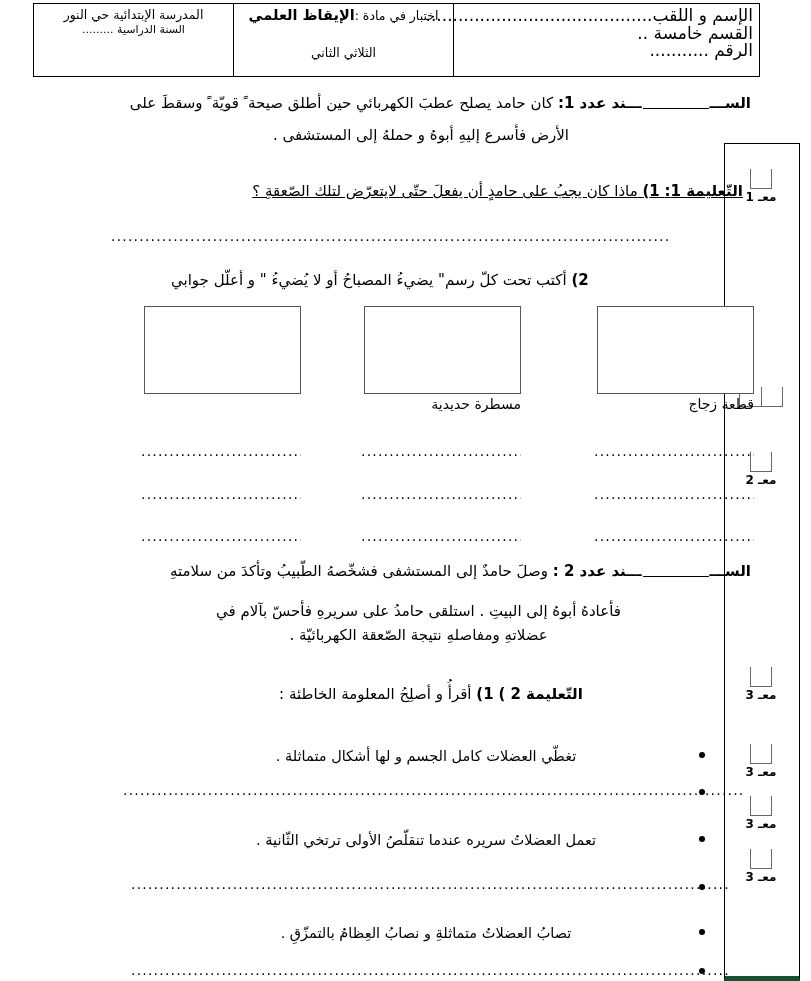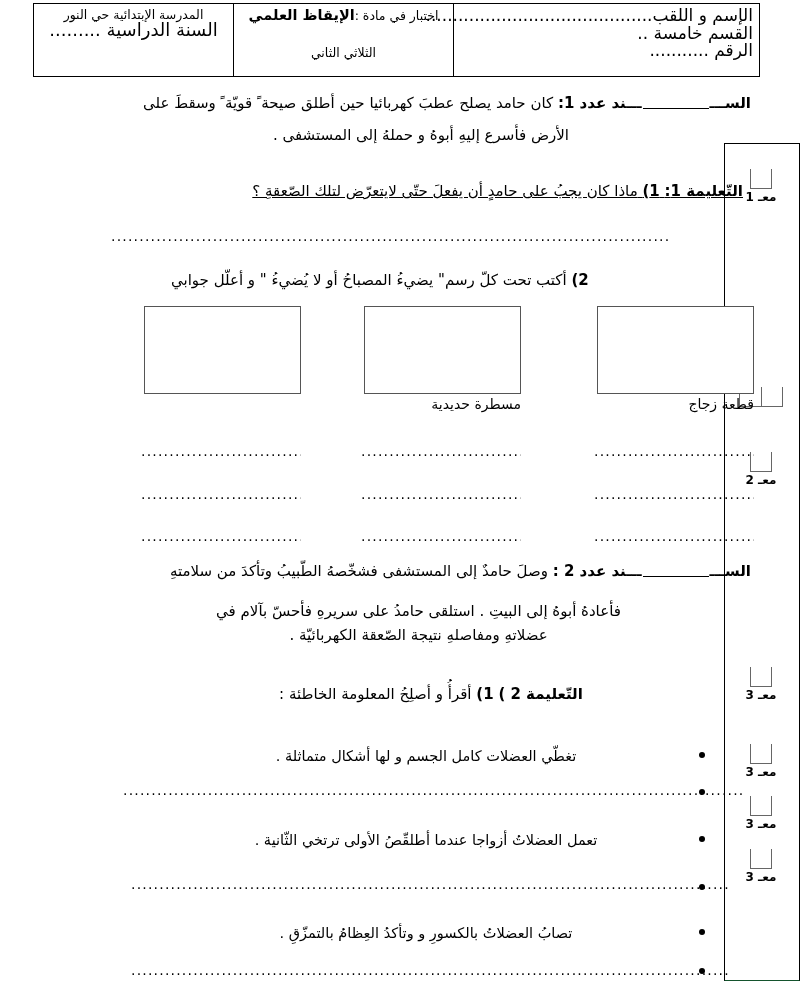--- a/index.html
+++ b/index.html
@@ -29,21 +29,21 @@
   .header-table td {
     border: 1px solid #000;
     vertical-align: top;
     padding: 3px 6px 0 6px;
   }
   .hc-school   { width: 187px; text-align: center; }
   .hc-subject  { width: 207px; text-align: center; }
   .hc-student  { width: 293px; text-align: right; }
 
   .school-line1 { font-size: 12.5px; line-height: 15px; }
-  .school-line2 { font-size: 18px; line-height: 16px; }
+  .school-line2 { font-size: 11px; line-height: 16px; }
 
   .subj-line1 { font-size: 12.5px; line-height: 17px; }
   .subj-strong { font-weight: bold; font-size: 14.5px; }
   .subj-line2 { font-size: 12.5px; margin-top: 21px; }
 
   .stud-line { font-size: 17px; line-height: 17.5px; white-space: nowrap; }
   .stud-dots { letter-spacing: 0.5px; }
 
   
   .doc-text {
@@ -93,21 +93,21 @@
   .margin-col {
     position: absolute;
     top: 143px;
     right: 11px;
     width: 76px;
     height: 838px;
     border: 1px solid #000;
     border-bottom: none;
     box-sizing: border-box;
   }
-  .margin-col.closed { border-bottom: 1px solid #14532d; }
+  .margin-col.closed { border-bottom: 5px solid #14532d; }
 
   .score-cell {
     position: absolute;
     right: 10px;
     width: 56px;
     text-align: center;
   }
   .score-sq {
     width: 22px;
     height: 20px;
@@ -195,21 +195,21 @@
     <div class="score-label">معـ 3</div>
   </div>
   <div class="score-cell" style="top: 705px;">
     <div class="score-sq"></div>
     <div class="score-label">معـ 3</div>
   </div>
 </div>
 
 <div class="doc-text" style="top: 92px; right: 60px; width: 700px;">
   <span class="src-label">الســـ<span class="src-stretch"></span>ـــند  عدد 1:</span>
-  <span>كان حامد يصلح عطبَ كهربائيا حين أطلق صيحة ً قويّة ً وسقطَ على</span>
+  <span>كان حامد يصلح عطبَ الكهربائي حين أطلق صيحة ً قويّة ً وسقطَ على</span>
 </div>
 <div class="doc-text" style="top: 124px; right: 60px; width: 660px; text-align: center;">الأرض فأسرع إليهِ أبوهُ و حملهُ إلى المستشفى .</div>
 
 <div class="doc-text" style="top: 180px; right: 68px; width: 640px; text-decoration: underline;">
   <span class="bold">التّعليمة 1:</span>
   <span class="bold">1)</span>
   <span>ماذا كان يجبُ على حامدٍ أن يفعلَ حتّى لايتعرّض لتلك الصّعقةِ ؟</span>
 </div>
 <div class="dots" style="top: 228px; right: 100px; width: 600px;">...................................................................................................</div>
 
@@ -252,20 +252,20 @@
   <span>أقرأُ و أصلِحُ المعلومة الخاطئة :</span>
 </div>
 
 <div class="bullet-dot" style="top: 752px; right: 106px;"></div>
 <div class="doc-text" style="top: 745px; right: 125px; width: 520px; text-align: center; font-size: 14.5px;"></div>
 <div class="doc-text" style="top: 745px; right: 125px; width: 520px; text-align: center; font-size: 14.5px;">تغطّي العضلات كامل الجسم و لها أشكال متماثلة .</div>
 <div class="dots" style="top: 782px; right: 68px; width: 620px;">.......................................................................................................................</div>
 
 <div class="bullet-dot" style="top: 789px; right: 106px;"></div>
 <div class="bullet-dot" style="top: 836px; right: 106px;"></div>
-<div class="doc-text" style="top: 829px; right: 125px; width: 520px; text-align: center; font-size: 14.5px;">تعمل العضلاتُ أزواجا عندما أطلقّصُ الأولى ترتخي الثّانية .</div>
+<div class="doc-text" style="top: 829px; right: 125px; width: 520px; text-align: center; font-size: 14.5px;">تعمل العضلاتُ سريره عندما تنقلّصُ الأولى ترتخي الثّانية .</div>
 <div class="dots" style="top: 876px; right: 80px; width: 600px;">...............................................................................................................</div>
 
 <div class="bullet-dot" style="top: 884px; right: 106px;"></div>
 <div class="bullet-dot" style="top: 929px; right: 106px;"></div>
-<div class="doc-text" style="top: 922px; right: 125px; width: 520px; text-align: center; font-size: 14.5px;">تصابُ العضلاتُ بالكسورِ و وتأكدُ العِظامُ بالتمزّقِ .</div>
+<div class="doc-text" style="top: 922px; right: 125px; width: 520px; text-align: center; font-size: 14.5px;">تصابُ العضلاتُ متماثلةِ و نصابُ العِظامُ بالتمزّقِ .</div>
 <div class="dots" style="top: 962px; right: 80px; width: 600px;">...............................................................................................................</div>
 <div class="bullet-dot" style="top: 968px; right: 106px;"></div>
 
 </body></html>

